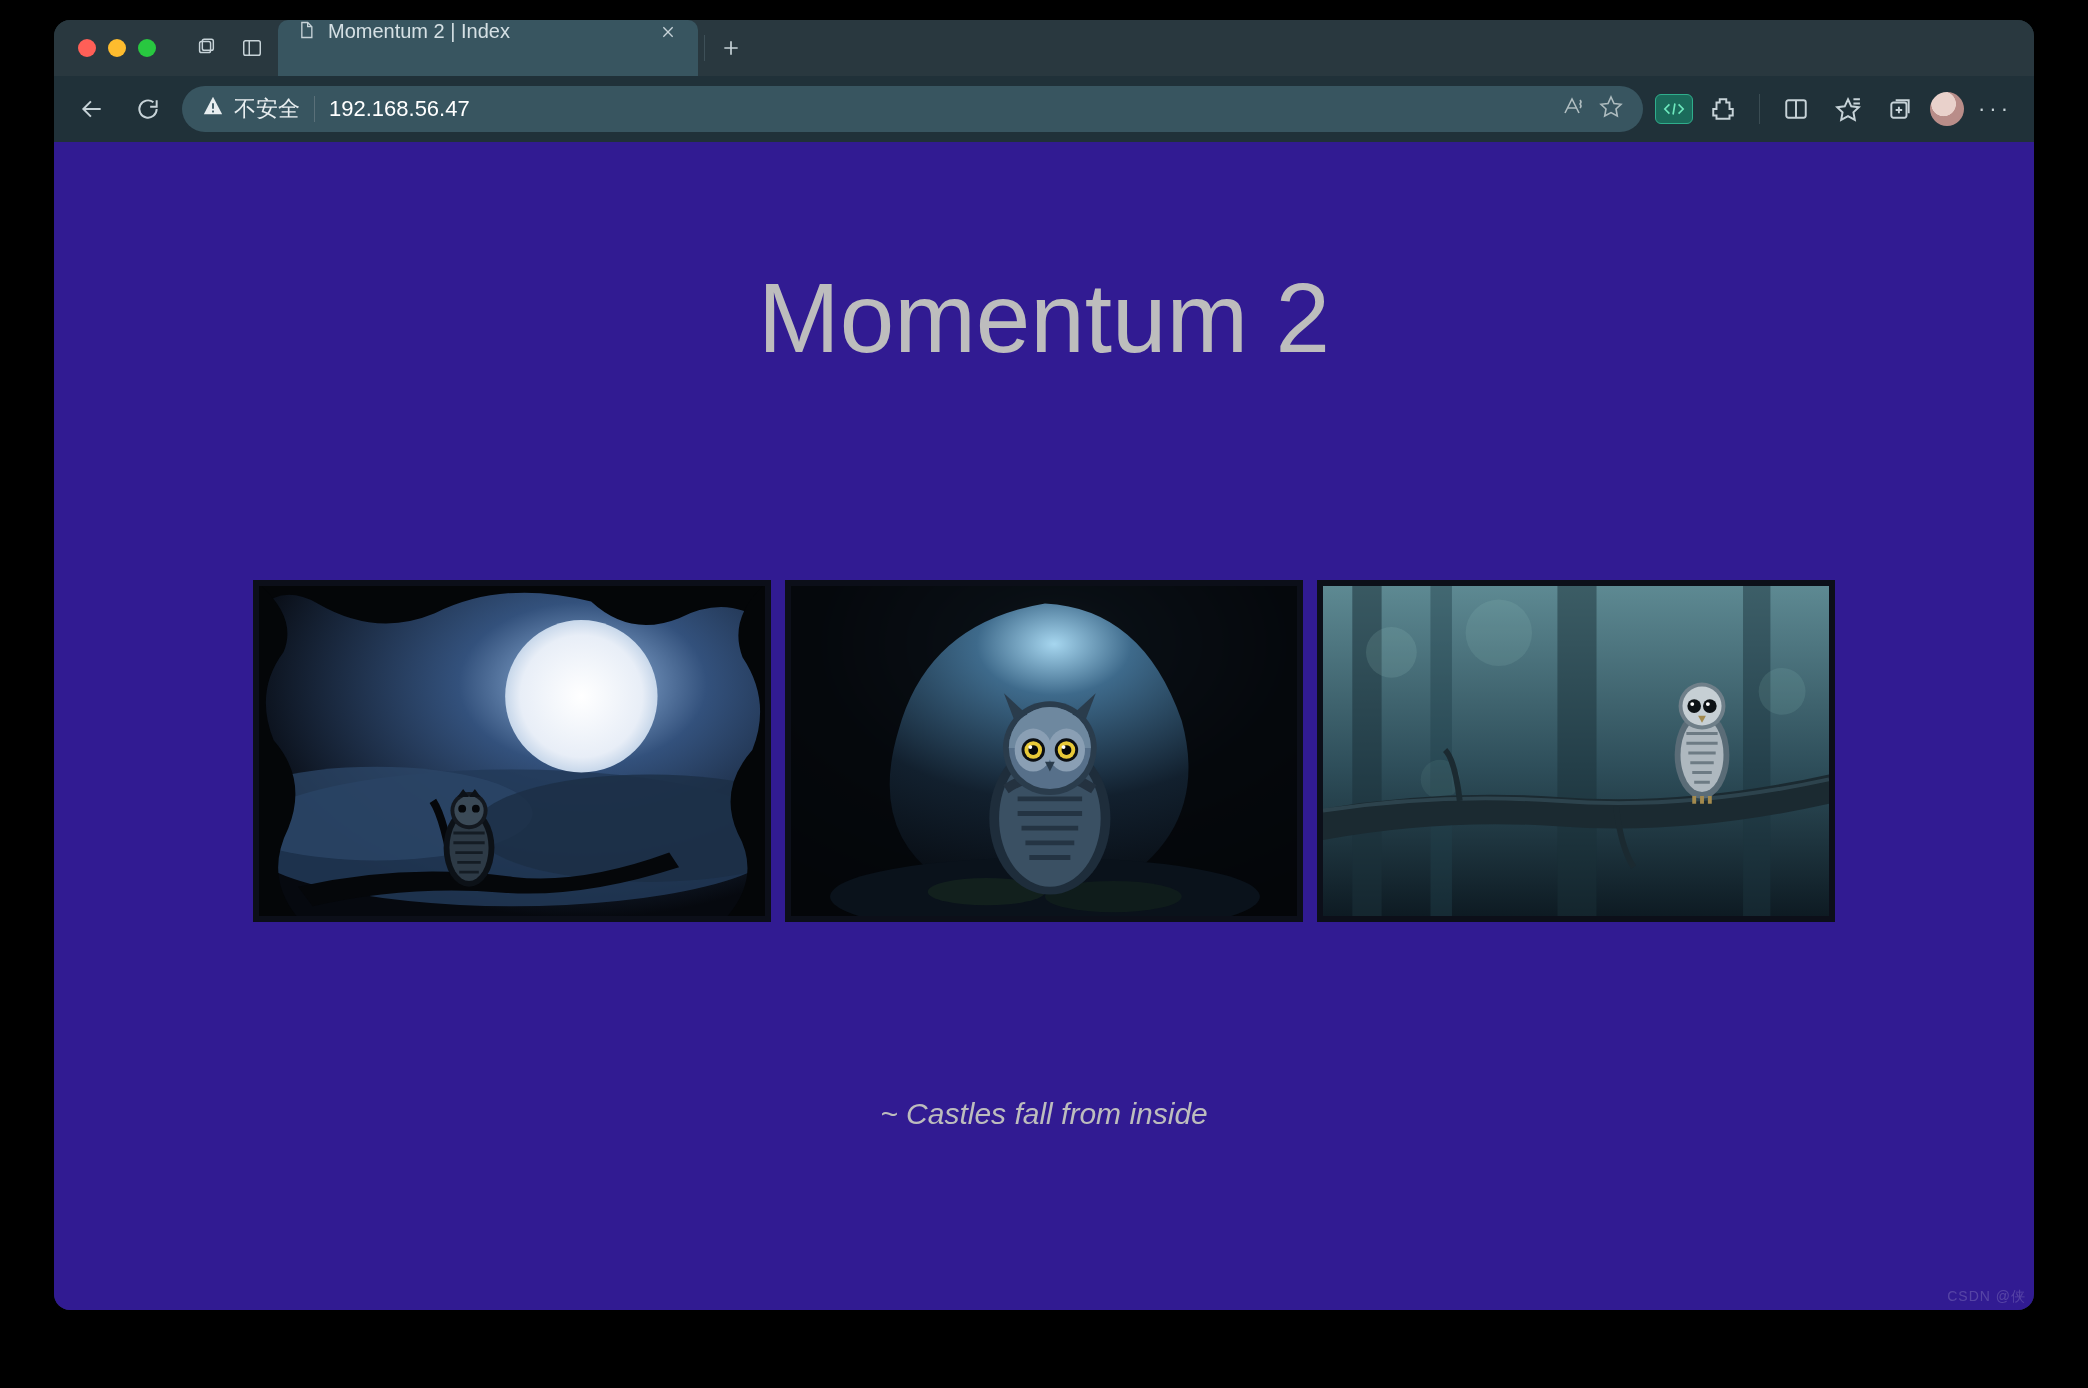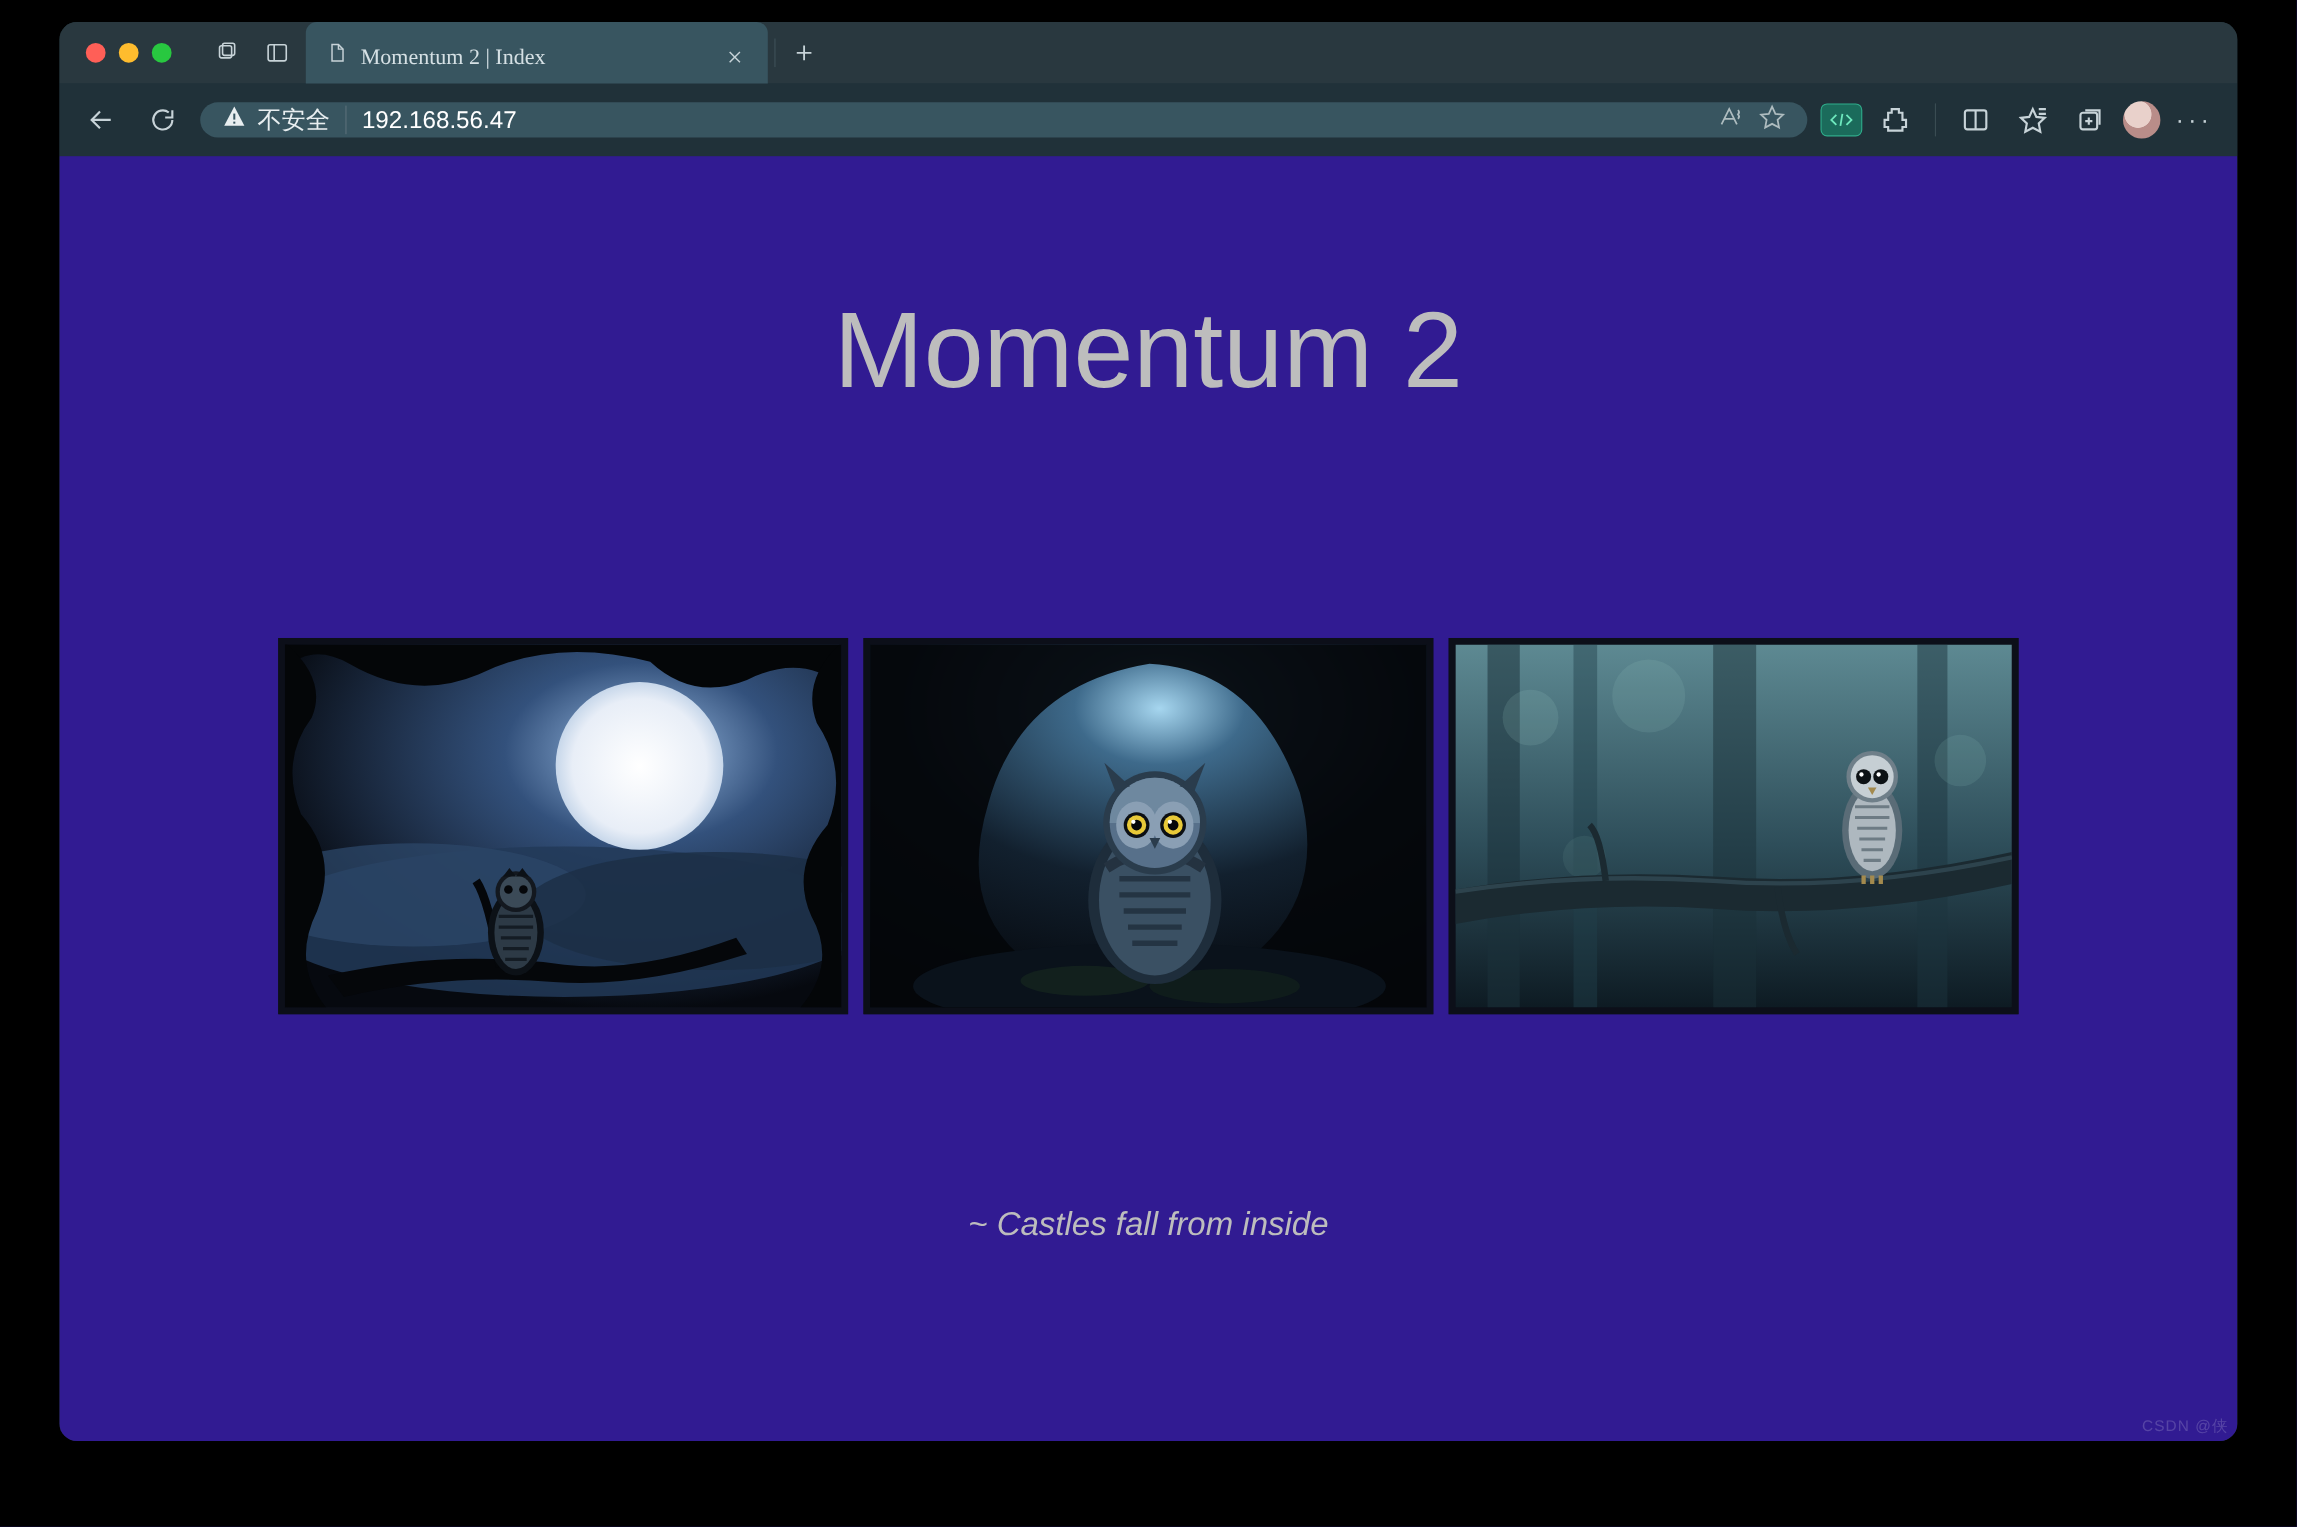--- a/index.html
+++ b/index.html
@@ -36,27 +36,26 @@
     .traffic-light { width: 18px; height: 18px; border-radius: 50%; }
     .tl-red    { background: #ff5f57; }
     .tl-yellow { background: #febc2e; }
     .tl-green  { background: #28c840; }
     .ts-icon-btn {
       width: 40px; height: 40px; display: flex; align-items: center; justify-content: center;
       color: #c7d3d8; border-radius: 6px; cursor: pointer;
     }
     .ts-icon-btn svg { width: 22px; height: 22px; stroke: currentColor; fill: none; stroke-width: 1.6; }
     .tab {
-      display: flex; align-items: flex-end; gap: 12px;
-      padding: 12px 18px;
+      display: flex; align-items: flex-start; gap: 12px;
+      padding: 0 18px;
       height: 100%;
       font-size: 20px; color: #d5e0e4; cursor: pointer;
       position: relative;
       min-width: 420px;
-      font-family: Liberation Serif, serif;
     }
     .tab.active {
       background: #385560;
       border-top-left-radius: 10px; border-top-right-radius: 10px;
     }
     .tab .favicon svg { width: 20px; height: 20px; stroke:#c7d3d8; fill:none; stroke-width:1.6; }
     .tab .close { margin-left: auto; width:24px;height:24px; display:flex;align-items:center;justify-content:center; color:#c7d3d8;}
     .tab .close svg{width:16px;height:16px;stroke:currentColor;stroke-width:2;}
     .tab-divider { width:1px;height:26px;background:#3e5058; }
     .new-tab-btn { width:40px;height:40px;display:flex;align-items:center;justify-content:center;color:#c7d3d8;cursor:pointer;}
@@ -64,21 +63,21 @@
     
     .toolbar {
       height: 66px;
       background: #203139;
       display: flex; align-items: center;
       padding: 0 16px; gap: 12px;
     }
     .tb-btn { width:44px;height:44px;display:flex;align-items:center;justify-content:center;color:#c7d3d8;border-radius:6px;cursor:pointer;}
     .tb-btn svg{width:26px;height:26px;stroke:currentColor;fill:none;stroke-width:1.8;}
     .address-bar {
-      flex: 1; height: 32px; background: #385560;
+      flex: 1; height: 46px; background: #385560;
       border-radius: 23px; display:flex; align-items:center;
       padding: 0 20px; gap: 14px; color:#e8eef0;
       font-size: 22px;
     }
     .ab-badge { display:flex;align-items:center;gap:10px;color:#e8eef0;}
     .ab-badge svg{width:22px;height:22px;fill:#e8eef0;}
     .ab-sep { width:1px;height:26px;background:#5a7079;}
     .ab-url { flex:1; color:#fff; }
     .ab-right-btn { color:#aebcbf; cursor:pointer; }
     .ab-right-btn svg{width:24px;height:24px;stroke:currentColor;fill:none;stroke-width:1.6;}

